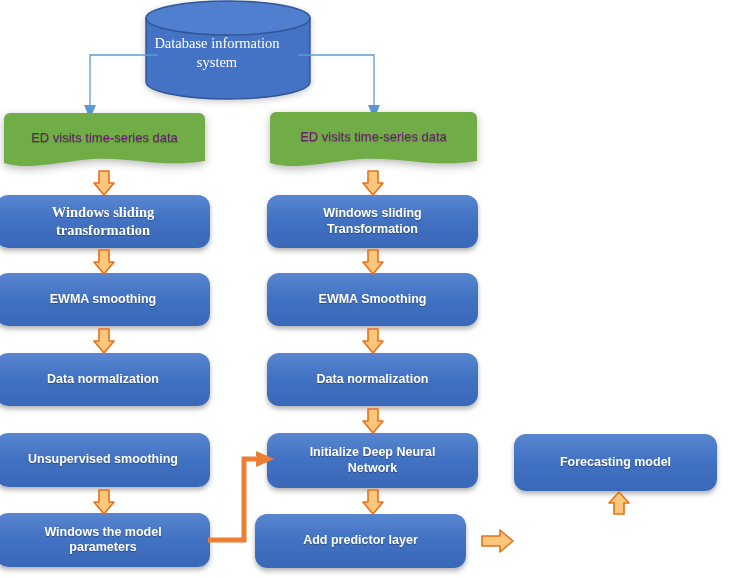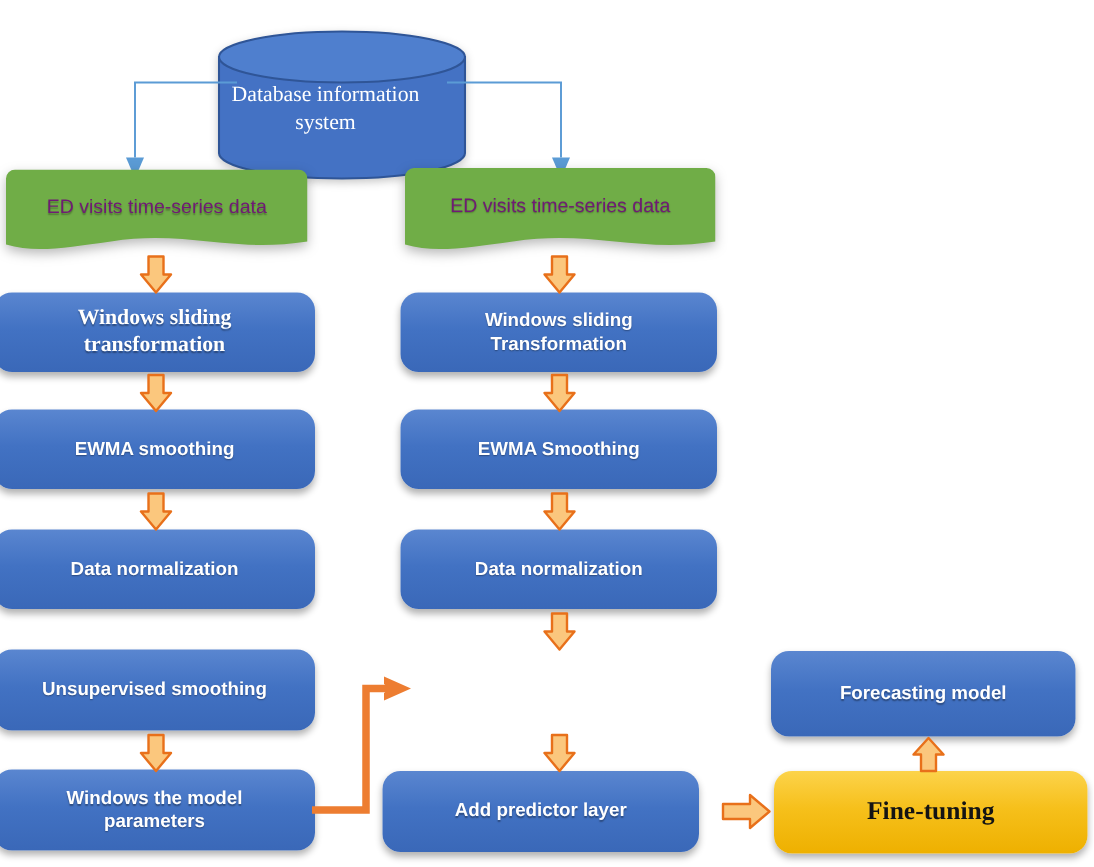--- a/index.html
+++ b/index.html
@@ -51,21 +51,21 @@
 
   
   .conn{position:absolute;}
   .conn svg{display:block;overflow:visible;}
 </style>
 </head>
 <body>
 
 <div id="stage">
 
-  <div class="cyl" style="left:145px;top:20px;width:144px;height:100px;">
+  <div class="cyl" style="left:145px;top:0;width:144px;height:100px;">
     <svg width="166" height="100" viewBox="0 0 166 100">
       <path d="M1,18 L1,82 A82,17 0 0,0 165,82 L165,18 Z" fill="#4472C4" stroke="#2F5597" stroke-width="1.4"></path>
       <ellipse cx="83" cy="18" rx="82" ry="17" fill="#4f7fce" stroke="#2F5597" stroke-width="1.4"></ellipse>
     </svg>
     <div class="cyllbl">Database information
 system</div>
   </div>
 
   <div class="conn" style="left:80px;top:53px;width:80px;height:70px;">
     <svg width="80" height="70" viewBox="0 0 80 70">
@@ -125,32 +125,33 @@
   </div>
 
   <div class="node bluebox" style="left:267px;top:273px;width:211px;height:53px;">
     <span class="lbl">EWMA Smoothing</span>
   </div>
 
   <div class="node bluebox" style="left:267px;top:353px;width:211px;height:53px;">
     <span class="lbl">Data normalization</span>
   </div>
 
+  <div class="node bluebox" style="left:267px;top:433px;width:211px;height:55px;">
+    <span class="lbl">Initialize Deep Neural
+Network</span>
+  </div>
 
   <div class="node bluebox" style="left:255px;top:514px;width:211px;height:54px;">
     <span class="lbl">Add predictor layer</span>
   </div>
 
   <div class="node bluebox" style="left:514px;top:434px;width:203px;height:57px;">
     <span class="lbl">Forecasting model</span>
   </div>
 
-  <div class="node goldbox" style="left:516px;top:514px;width:209px;height:55px;">
-    <span class="lbl">Fine-tuning</span>
-  </div>
 
   <div class="conn" style="left:92px;top:170px;width:24px;height:26px;">
     <svg width="24" height="26" viewBox="0 0 24 26">
       <path d="M7,1 L17,1 L17,13 L22,13 L12,25 L2,13 L7,13 Z" fill="#FBC77D" stroke="#E8701A" stroke-width="1.6" stroke-linejoin="round"></path>
     </svg>
   </div>
   <div class="conn" style="left:92px;top:249px;width:24px;height:26px;">
     <svg width="24" height="26" viewBox="0 0 24 26">
       <path d="M7,1 L17,1 L17,13 L22,13 L12,25 L2,13 L7,13 Z" fill="#FBC77D" stroke="#E8701A" stroke-width="1.6" stroke-linejoin="round"></path>
     </svg>

